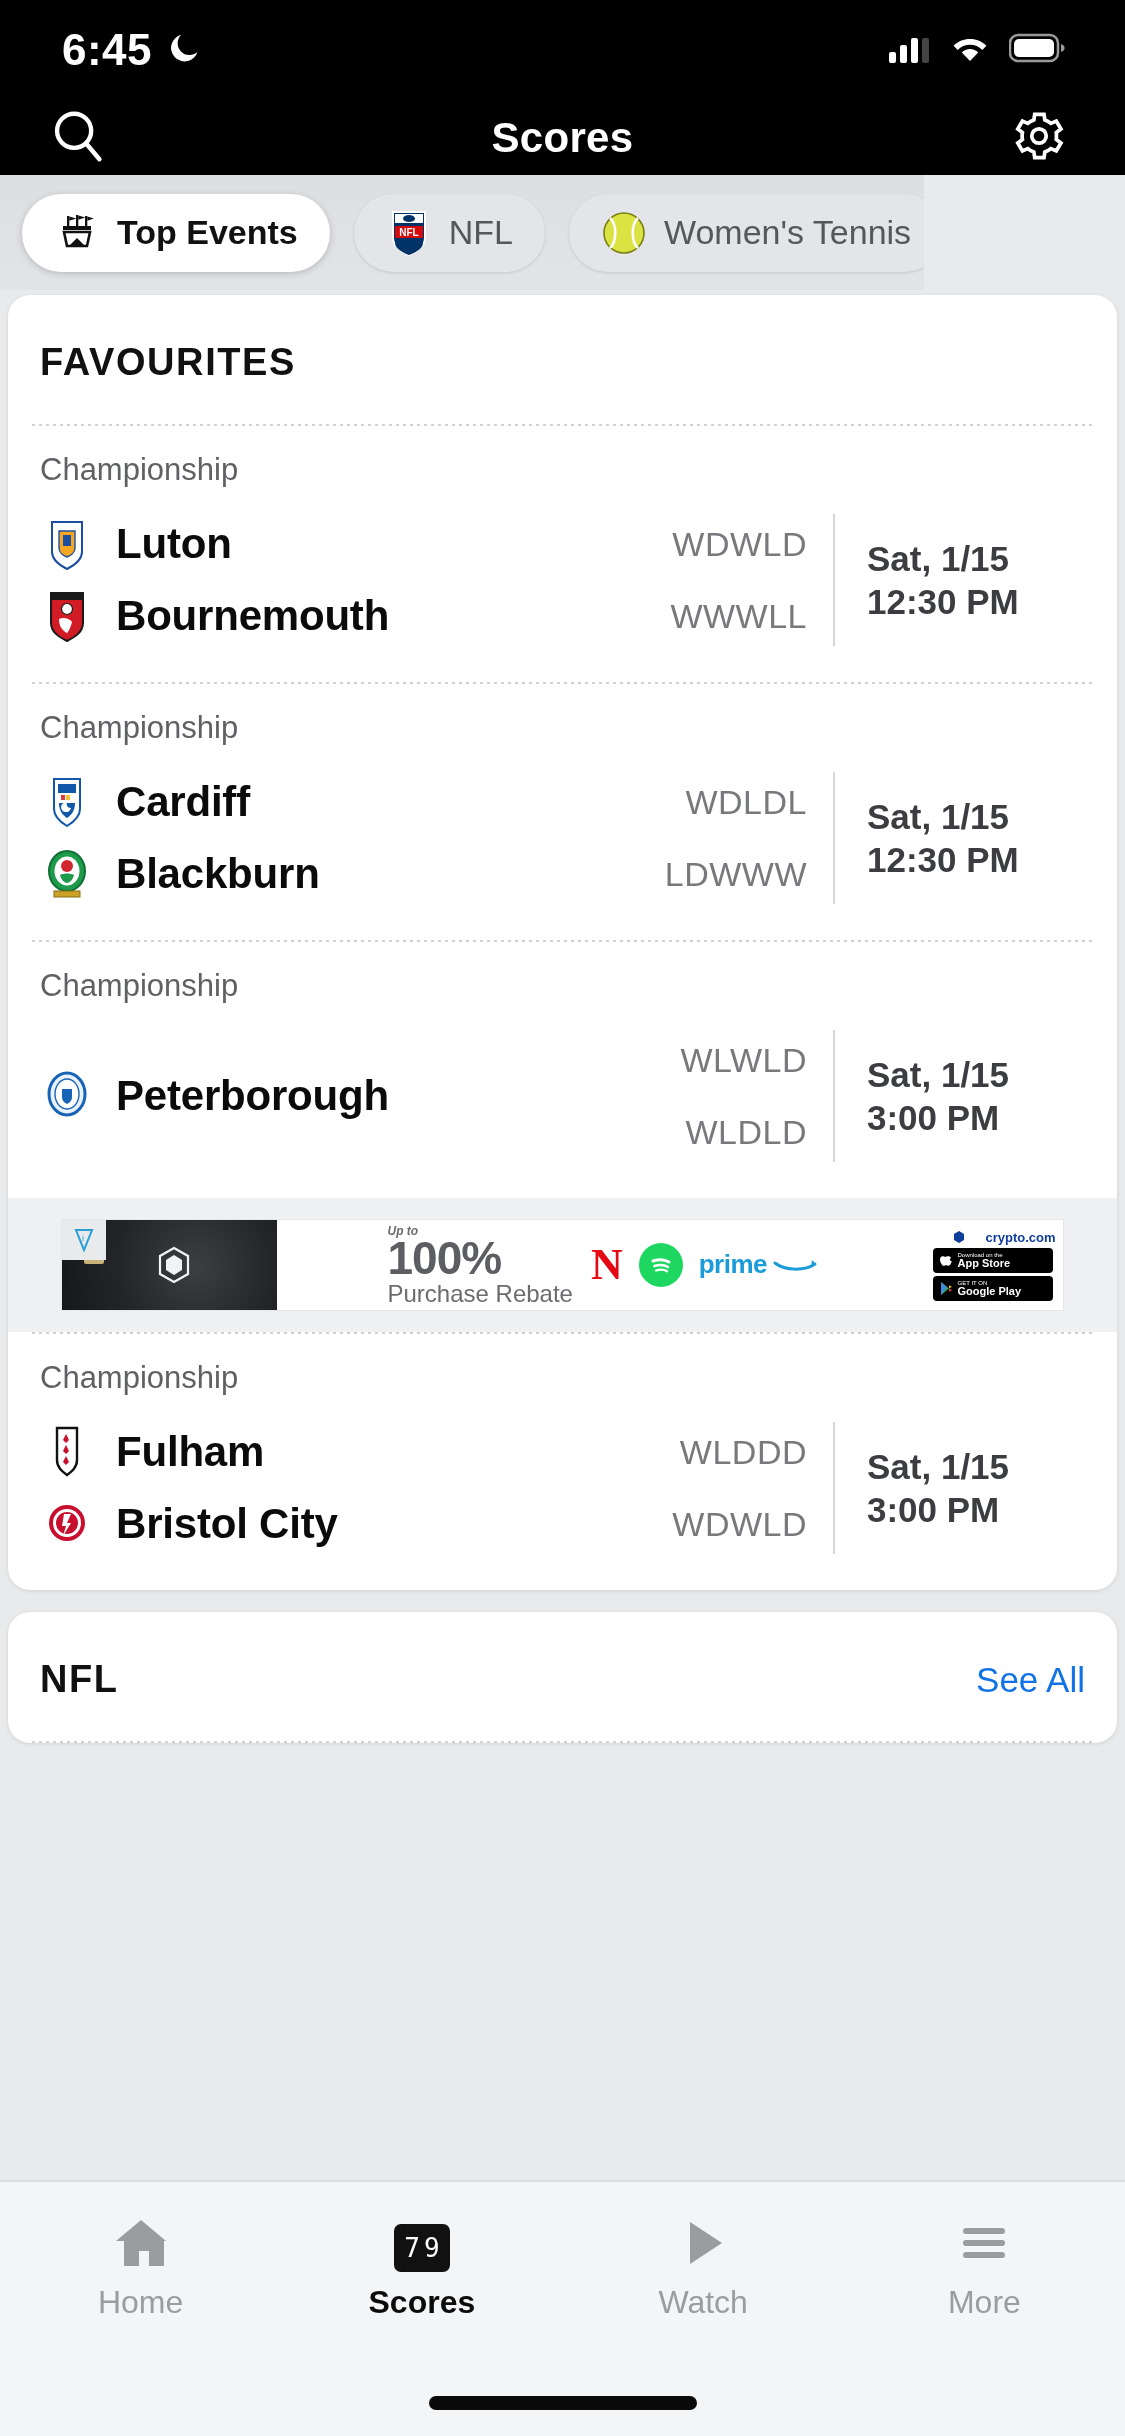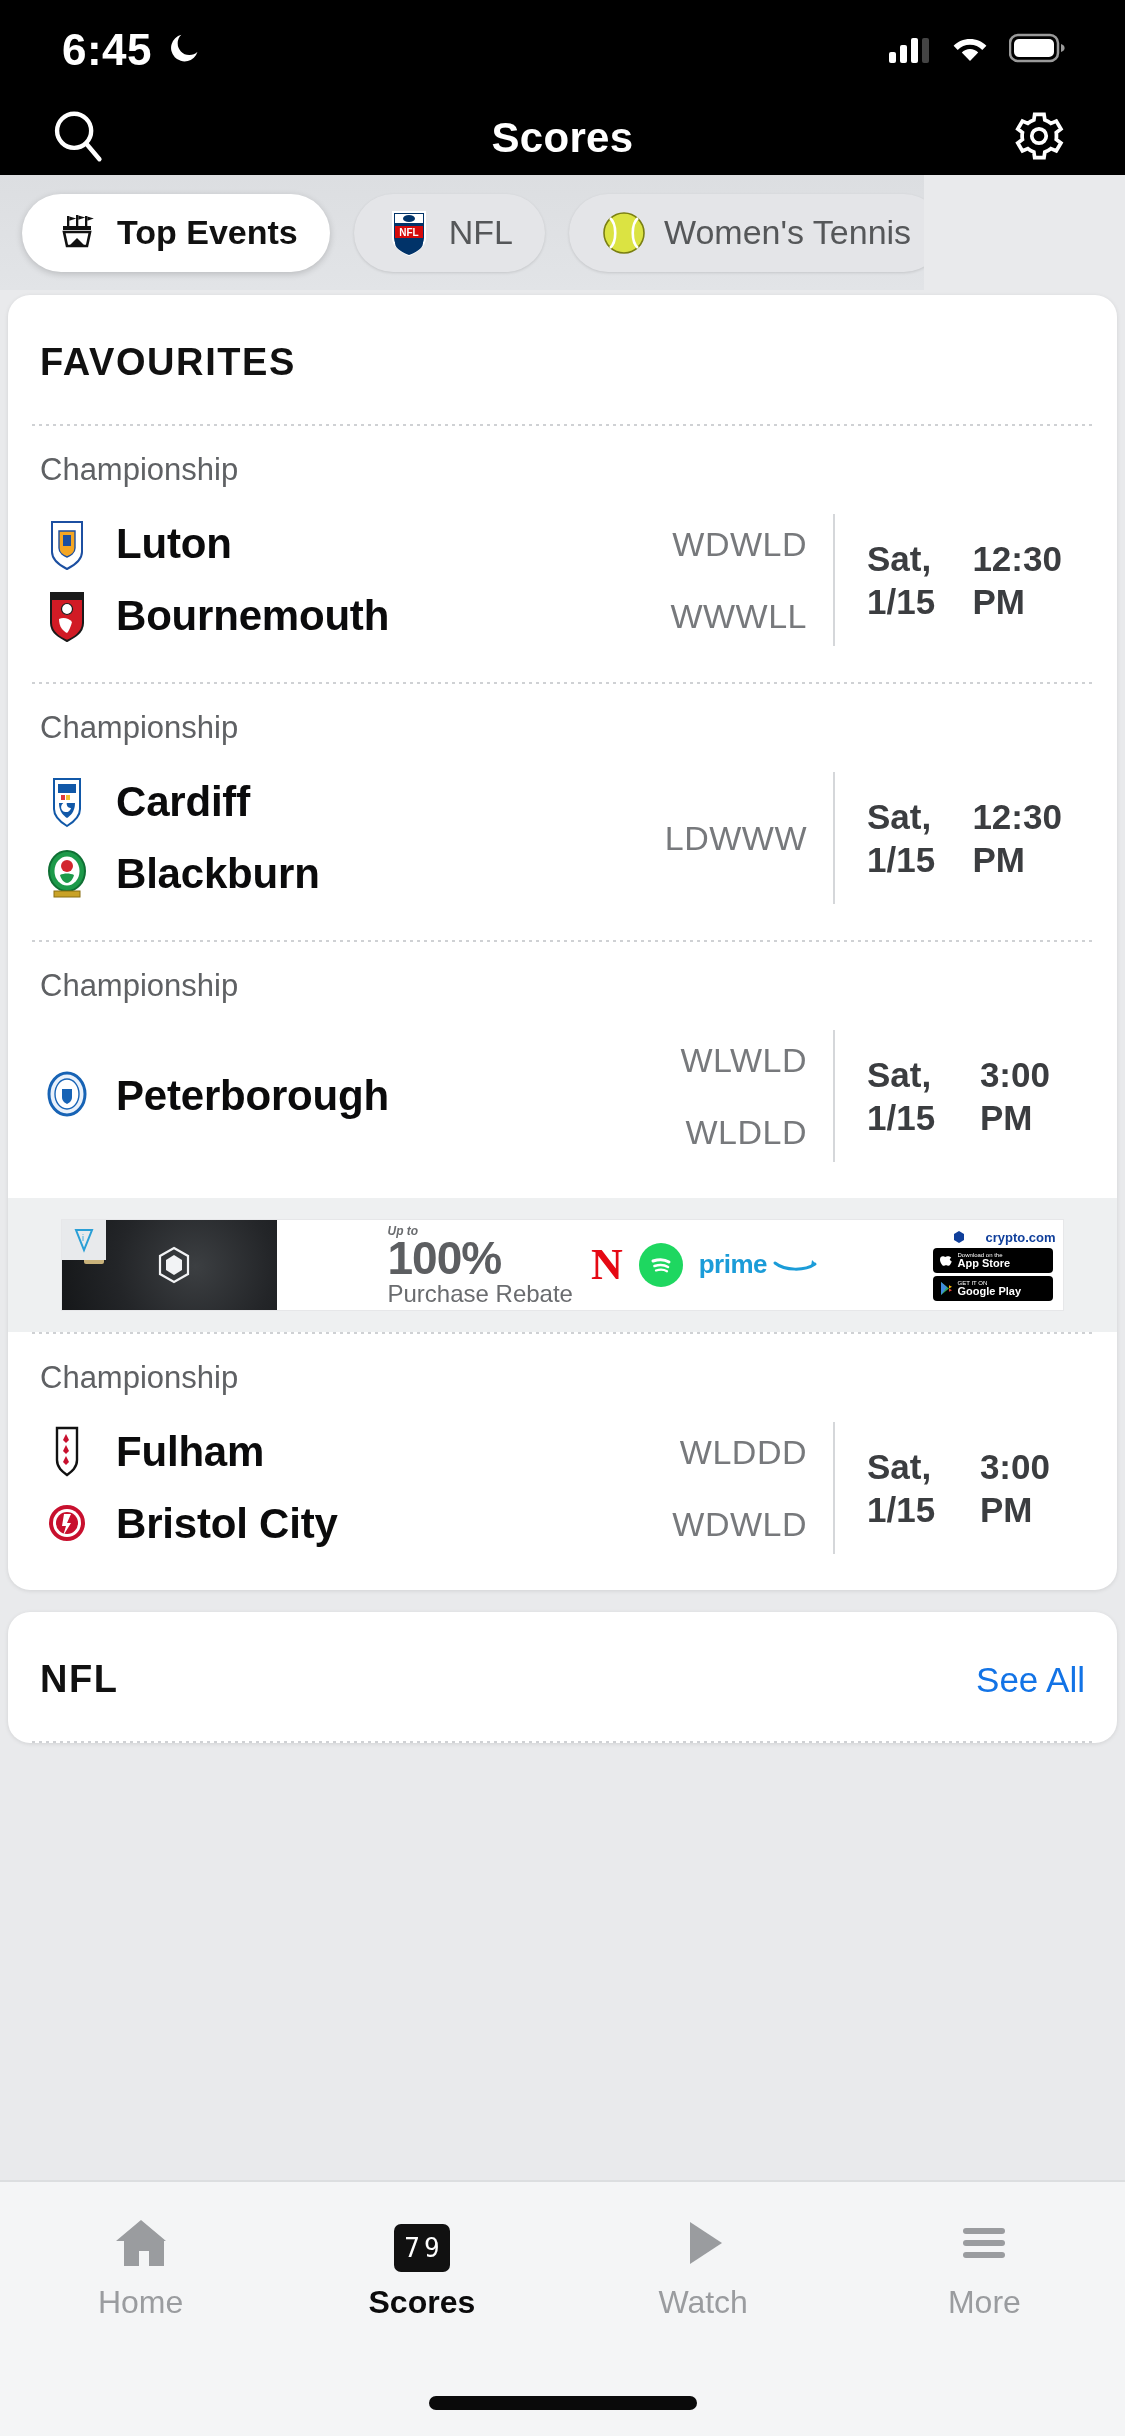--- a/index.html
+++ b/index.html
@@ -74,21 +74,21 @@
   .teams{ display:flex; align-items:center; }
   .teamcol{ flex:1 1 auto; }
   .team{ display:flex; align-items:center; gap:22px; height:72px; }
   .crest{ width:54px; height:54px; flex:0 0 auto; display:flex; align-items:center; justify-content:center; }
   .tname{ font-size:42px; font-weight:700; color:#0b0b0c; letter-spacing:-.2px; }
   .formcol{ width:232px; flex:0 0 auto; text-align:right; padding-right:26px; }
   .form{ height:72px; display:flex; align-items:center; justify-content:flex-end;
      font-size:34px; color:#77797c; letter-spacing:.5px; }
   .vline{ width:2px; background:#d5d7da; align-self:stretch; margin:6px 0; flex:0 0 auto;}
   .timecol{ width:250px; flex:0 0 auto; padding-left:32px;
-     display:flex; flex-direction:row; justify-content:center; }
+     display:flex; flex-direction:column; justify-content:center; }
   .tline{ font-size:35px; font-weight:700; color:#3b3d40; line-height:1.24; }
 
   
   .adwrap{ background:#eef0f1; padding:22px 0; }
   .ad{ margin:0 54px; height:90px; background:#fff; display:flex; align-items:stretch;
        position:relative; overflow:hidden; box-shadow:0 0 0 1px #e6e7e9;}
   .ad-badge{ position:absolute; top:0; left:0; width:44px; height:40px;
      background:#e8eaec; display:flex; align-items:center; justify-content:center; z-index:3;}
   .ad-photo{ width:215px; flex:0 0 auto; position:relative;
      background:radial-gradient(circle at 62% 52%, #3c3f42 0%, #232528 55%, #151719 100%); }
@@ -308,20 +308,21 @@
                   <ellipse cx="25" cy="24" rx="12.5" ry="14.5" fill="#fff"></ellipse>
                   <circle cx="25" cy="19" r="6" fill="#d2262e"></circle>
                   <path d="M18 28c4-2 10-2 14 0-1 5-5 8-7 8s-6-3-7-8z" fill="#1d9a4a"></path>
                   <rect x="12" y="44" width="26" height="6" fill="#c9a227" stroke="#8a6f12" stroke-width="1"></rect>
                 </svg>
               </span>
               <span class="tname">Blackburn</span>
             </div>
           </div>
           <div class="formcol">
+            <div class="form">WDLDL</div>
             <div class="form">LDWWW</div>
           </div>
           <div class="vline"></div>
           <div class="timecol">
             <div class="tline">Sat, 1/15</div>
             <div class="tline">12:30 PM</div>
           </div>
         </div>
       </div>
       <div class="divider"></div>

